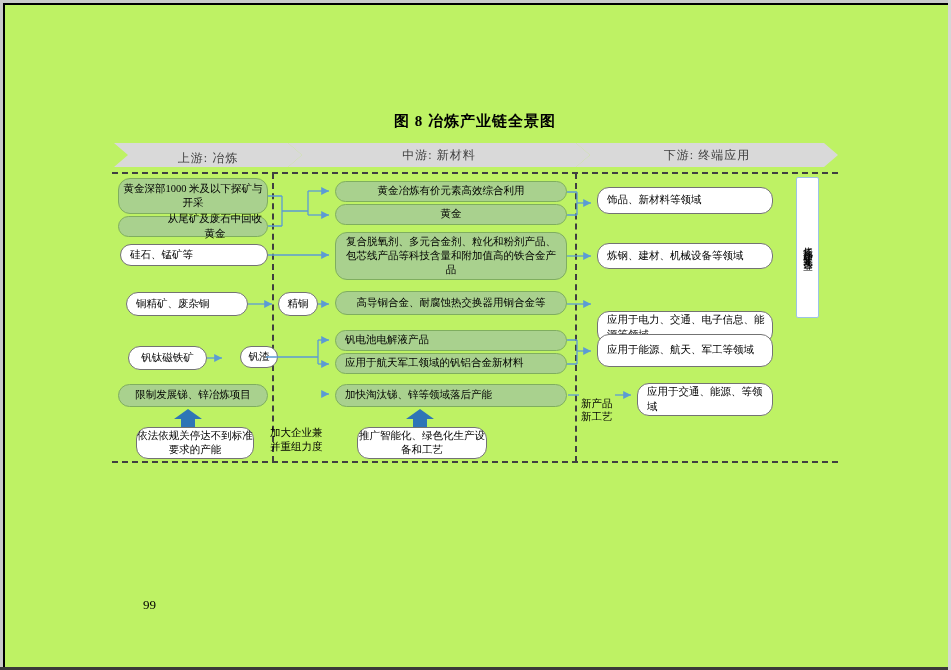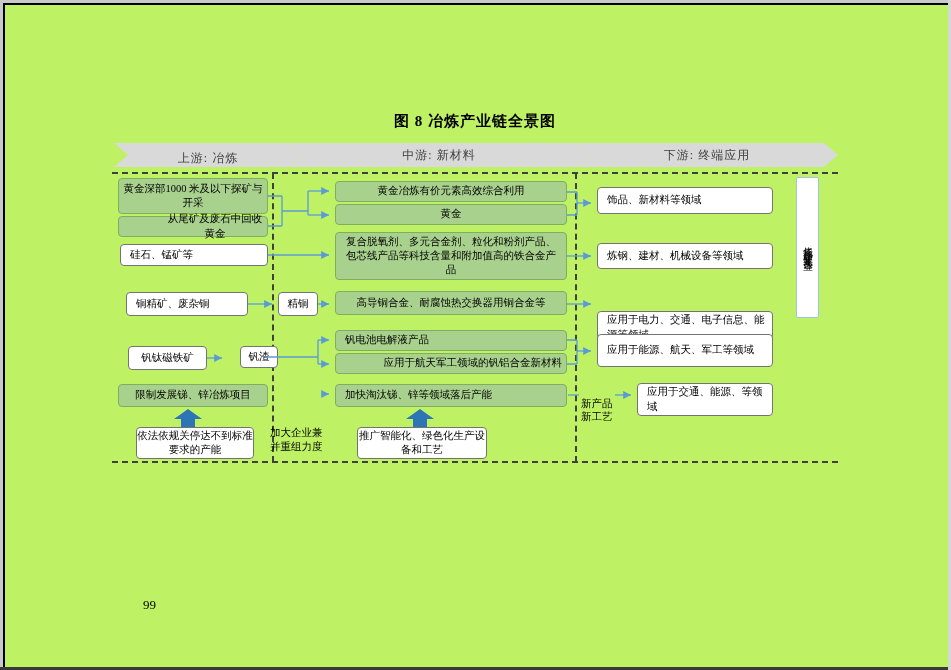--- a/index.html
+++ b/index.html
@@ -8,21 +8,21 @@
   .edge{position:absolute;}
   .title{position:absolute;left:112px;top:112px;width:726px;text-align:center;
          font-size:15px;font-weight:bold;letter-spacing:1px;}
   .banner{position:absolute;top:143px;height:24px;background:#d9d9d9;
           clip-path:polygon(0 0,calc(100% - 14px) 0,100% 50%,calc(100% - 14px) 100%,0 100%,14px 50%);
           display:flex;align-items:center;justify-content:center;
           font-size:12px;color:#3f3f3f;letter-spacing:1px;}
   .dash-h{position:absolute;border-top:2px dashed #404040;height:0;}
   .dash-v{position:absolute;border-left:2px dashed #404040;width:0;}
   .box{position:absolute;box-sizing:border-box;display:flex;align-items:center;
-       font-size:10.5px;line-height:1.35;border-radius:4px;}
+       font-size:10.5px;line-height:1.35;border-radius:12px;}
   .green{background:#a9d18e;border:1px solid #7fae5f;}
   .white{background:#ffffff;border:1px solid #737373;}
   .ctr{justify-content:center;text-align:center;}
   .lft{justify-content:flex-start;text-align:left;padding-left:9px;padding-right:4px;}
   .lbl{position:absolute;font-size:10.5px;line-height:1.3;}
   .preline{white-space:pre-line;}
   .vbox{position:absolute;left:796px;top:177px;width:23px;height:141px;box-sizing:border-box;
         border:1px solid #9dc3e6;border-radius:2px;background:#fff;
         display:flex;align-items:center;justify-content:center;}
   .vtext{writing-mode:vertical-rl;text-orientation:upright;font-size:9.5px;letter-spacing:1.5px;}
@@ -102,21 +102,21 @@
   </div>
   <div class="box green ctr" style="left:335px;top:232px;width:232px;height:48px;padding:0 6px;">
     <span>复合脱氧剂、多元合金剂、粒化和粉剂产品、包芯线产品等科技含量和附加值高的铁合金产品</span>
   </div>
   <div class="box green ctr" style="left:335px;top:291px;width:232px;height:24px;">
     <span>高导铜合金、耐腐蚀热交换器用铜合金等</span>
   </div>
   <div class="box green lft" style="left:335px;top:330px;width:232px;height:21px;">
     <span>钒电池电解液产品</span>
   </div>
-  <div class="box green lft" style="left:335px;top:353px;width:232px;height:21px;justify-content:flex-end;">
+  <div class="box green lft" style="left:335px;top:353px;width:232px;height:21px;">
     <span>应用于航天军工领域的钒铝合金新材料</span>
   </div>
   <div class="box green lft" style="left:335px;top:384px;width:232px;height:23px;text-align:center;">
     <span>加快淘汰锑、锌等领域落后产能</span>
   </div>
   <div class="box white ctr" style="left:357px;top:427px;width:130px;height:32px;">
     <span>推广智能化、绿色化生产设备和工艺</span>
   </div>
 
   <div class="box white lft" style="left:597px;top:187px;width:176px;height:27px;">

